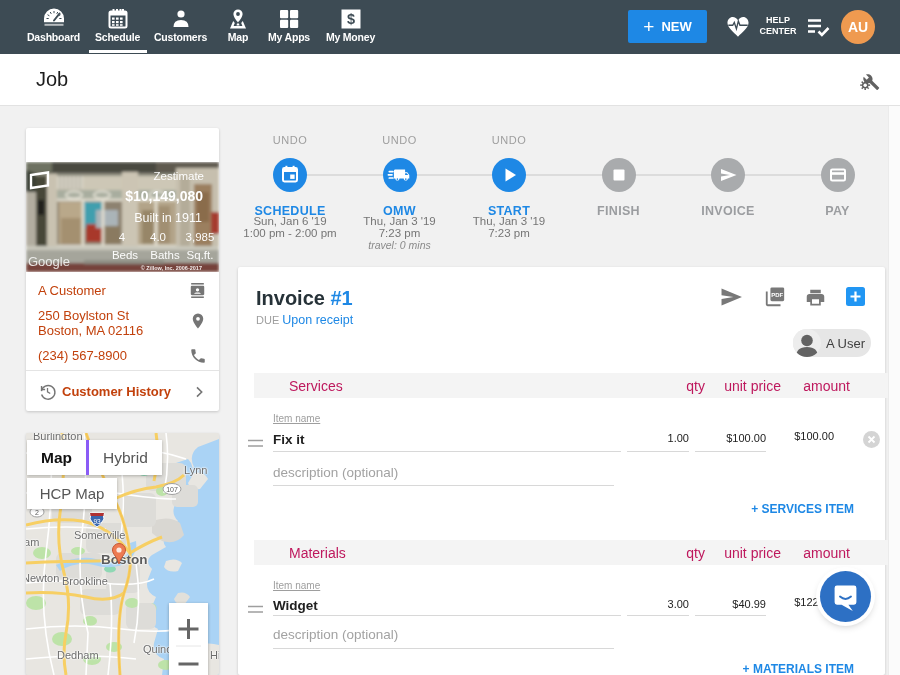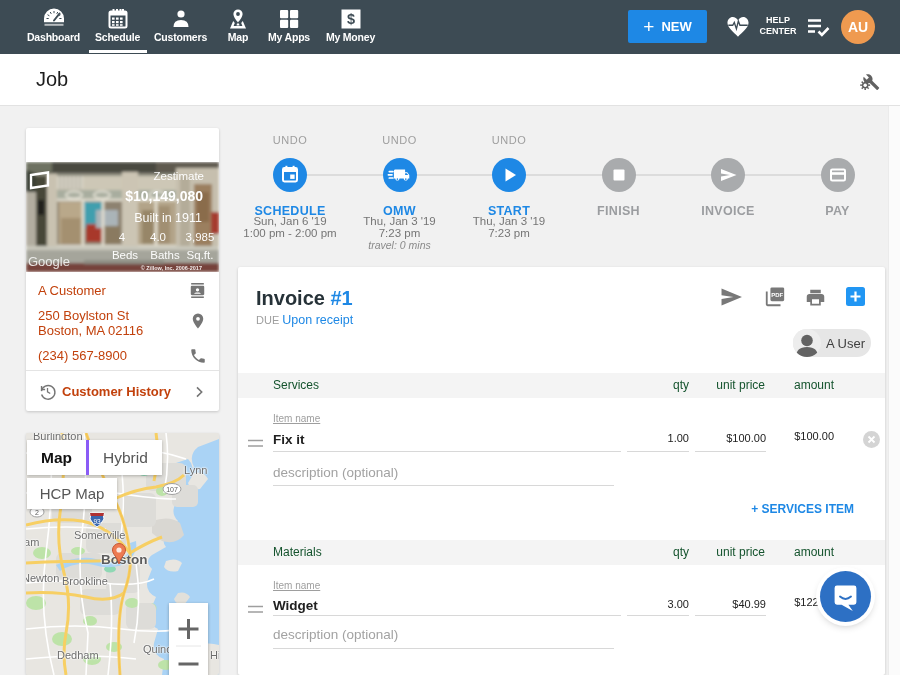--- a/index.html
+++ b/index.html
@@ -46,21 +46,21 @@
 .tl-undo { position:absolute; top:134px; width:110px; text-align:center; font-size:11px; color:#9e9e9e; letter-spacing:.5px; }
 .tl-circ { position:absolute; top:157.5px; width:34px; height:34px; border-radius:50%; }
 .tl-blue { background:#1e88e5; }
 .tl-gray { background:#a9abad; }
 .tl-lbl { position:absolute; top:204px; width:130px; text-align:center; font-size:12.5px; font-weight:bold; letter-spacing:.3px; }
 .tl-sub { position:absolute; width:130px; text-align:center; font-size:11.5px; color:#757575; line-height:12px; }
 .tl-line { position:absolute; top:173.5px; height:2px; background:#dcdcdc; }
 
 
 #invcard { left:238px; top:267px; width:647px; height:408px; }
-.band { position:absolute; left:0; width:647px; height:25px; background:#f4f4f4; color:#14532d; font-size:12px; }
+.band { position:absolute; left:16px; width:647px; height:25px; background:#f4f4f4; color:#be185d; font-size:14px; }
 .band span { position:absolute; top:5px; }
 .rt { text-align:right; }
 .inp-lbl { position:absolute; font-size:10px; color:#9e9e9e;text-decoration:underline; }
 .uline { position:absolute; height:1px; background:#d8d8d8; }
 .itemtxt { position:absolute; font-size:13.5px; color:#212121; font-weight:bold; }
 .numtxt { position:absolute; font-size:11px; color:#212121; text-align:right; }
 .desc { position:absolute; font-size:13.5px; color:#a2a2a2; }
 .addlink { position:absolute; font-size:12px; font-weight:bold; color:#1e88e5; text-align:right; }
 
 
@@ -494,20 +494,21 @@
   <div class="inp-lbl" style="left:35px;top:313px;">Item name</div>
   <div class="itemtxt" style="left:35px;top:331px;">Widget</div>
   <div class="numtxt" style="left:309px;top:331px;width:142px;">3.00</div>
   <div class="numtxt" style="left:457px;top:331px;width:71px;">$40.99</div>
   <div class="numtxt" style="left:536px;top:329px;width:60px;">$122.97</div>
   <div class="uline" style="left:35px;top:348px;width:348px;"></div>
   <div class="uline" style="left:389px;top:348px;width:62px;"></div>
   <div class="uline" style="left:457px;top:348px;width:71px;"></div>
   <div class="desc" style="left:35px;top:360px;">description (optional)</div>
   <div class="uline" style="left:35px;top:381px;width:341px;"></div>
+  <div class="addlink" style="left:400px;top:395px;width:216px;">+ MATERIALS ITEM</div>
 </div>
 
 <div style="position:absolute;left:888px;top:106px;width:12px;height:569px;background:#fbfbfb;border-left:1px solid #ebebeb;"></div>
 
 <div class="chatbtn" id="chat"><svg width="51" height="51" viewBox="0 0 51 51">
       <path d="M17 14.5 h17 a2.4 2.4 0 0 1 2.4 2.4 v14.4 a2.4 2.4 0 0 1 -2.4 2.4 h-5.6 l4.4 6.4 -11.2 -6.4 h-4.6 a2.4 2.4 0 0 1 -2.4 -2.4 v-14.4 a2.4 2.4 0 0 1 2.4 -2.4 z" fill="#fff"></path>
       <path d="M20 25.6 q5.5 4.6 11 0" stroke="#2d70c4" stroke-width="1.9" fill="none" stroke-linecap="round"></path>
     </svg></div>
 
 </body></html>

